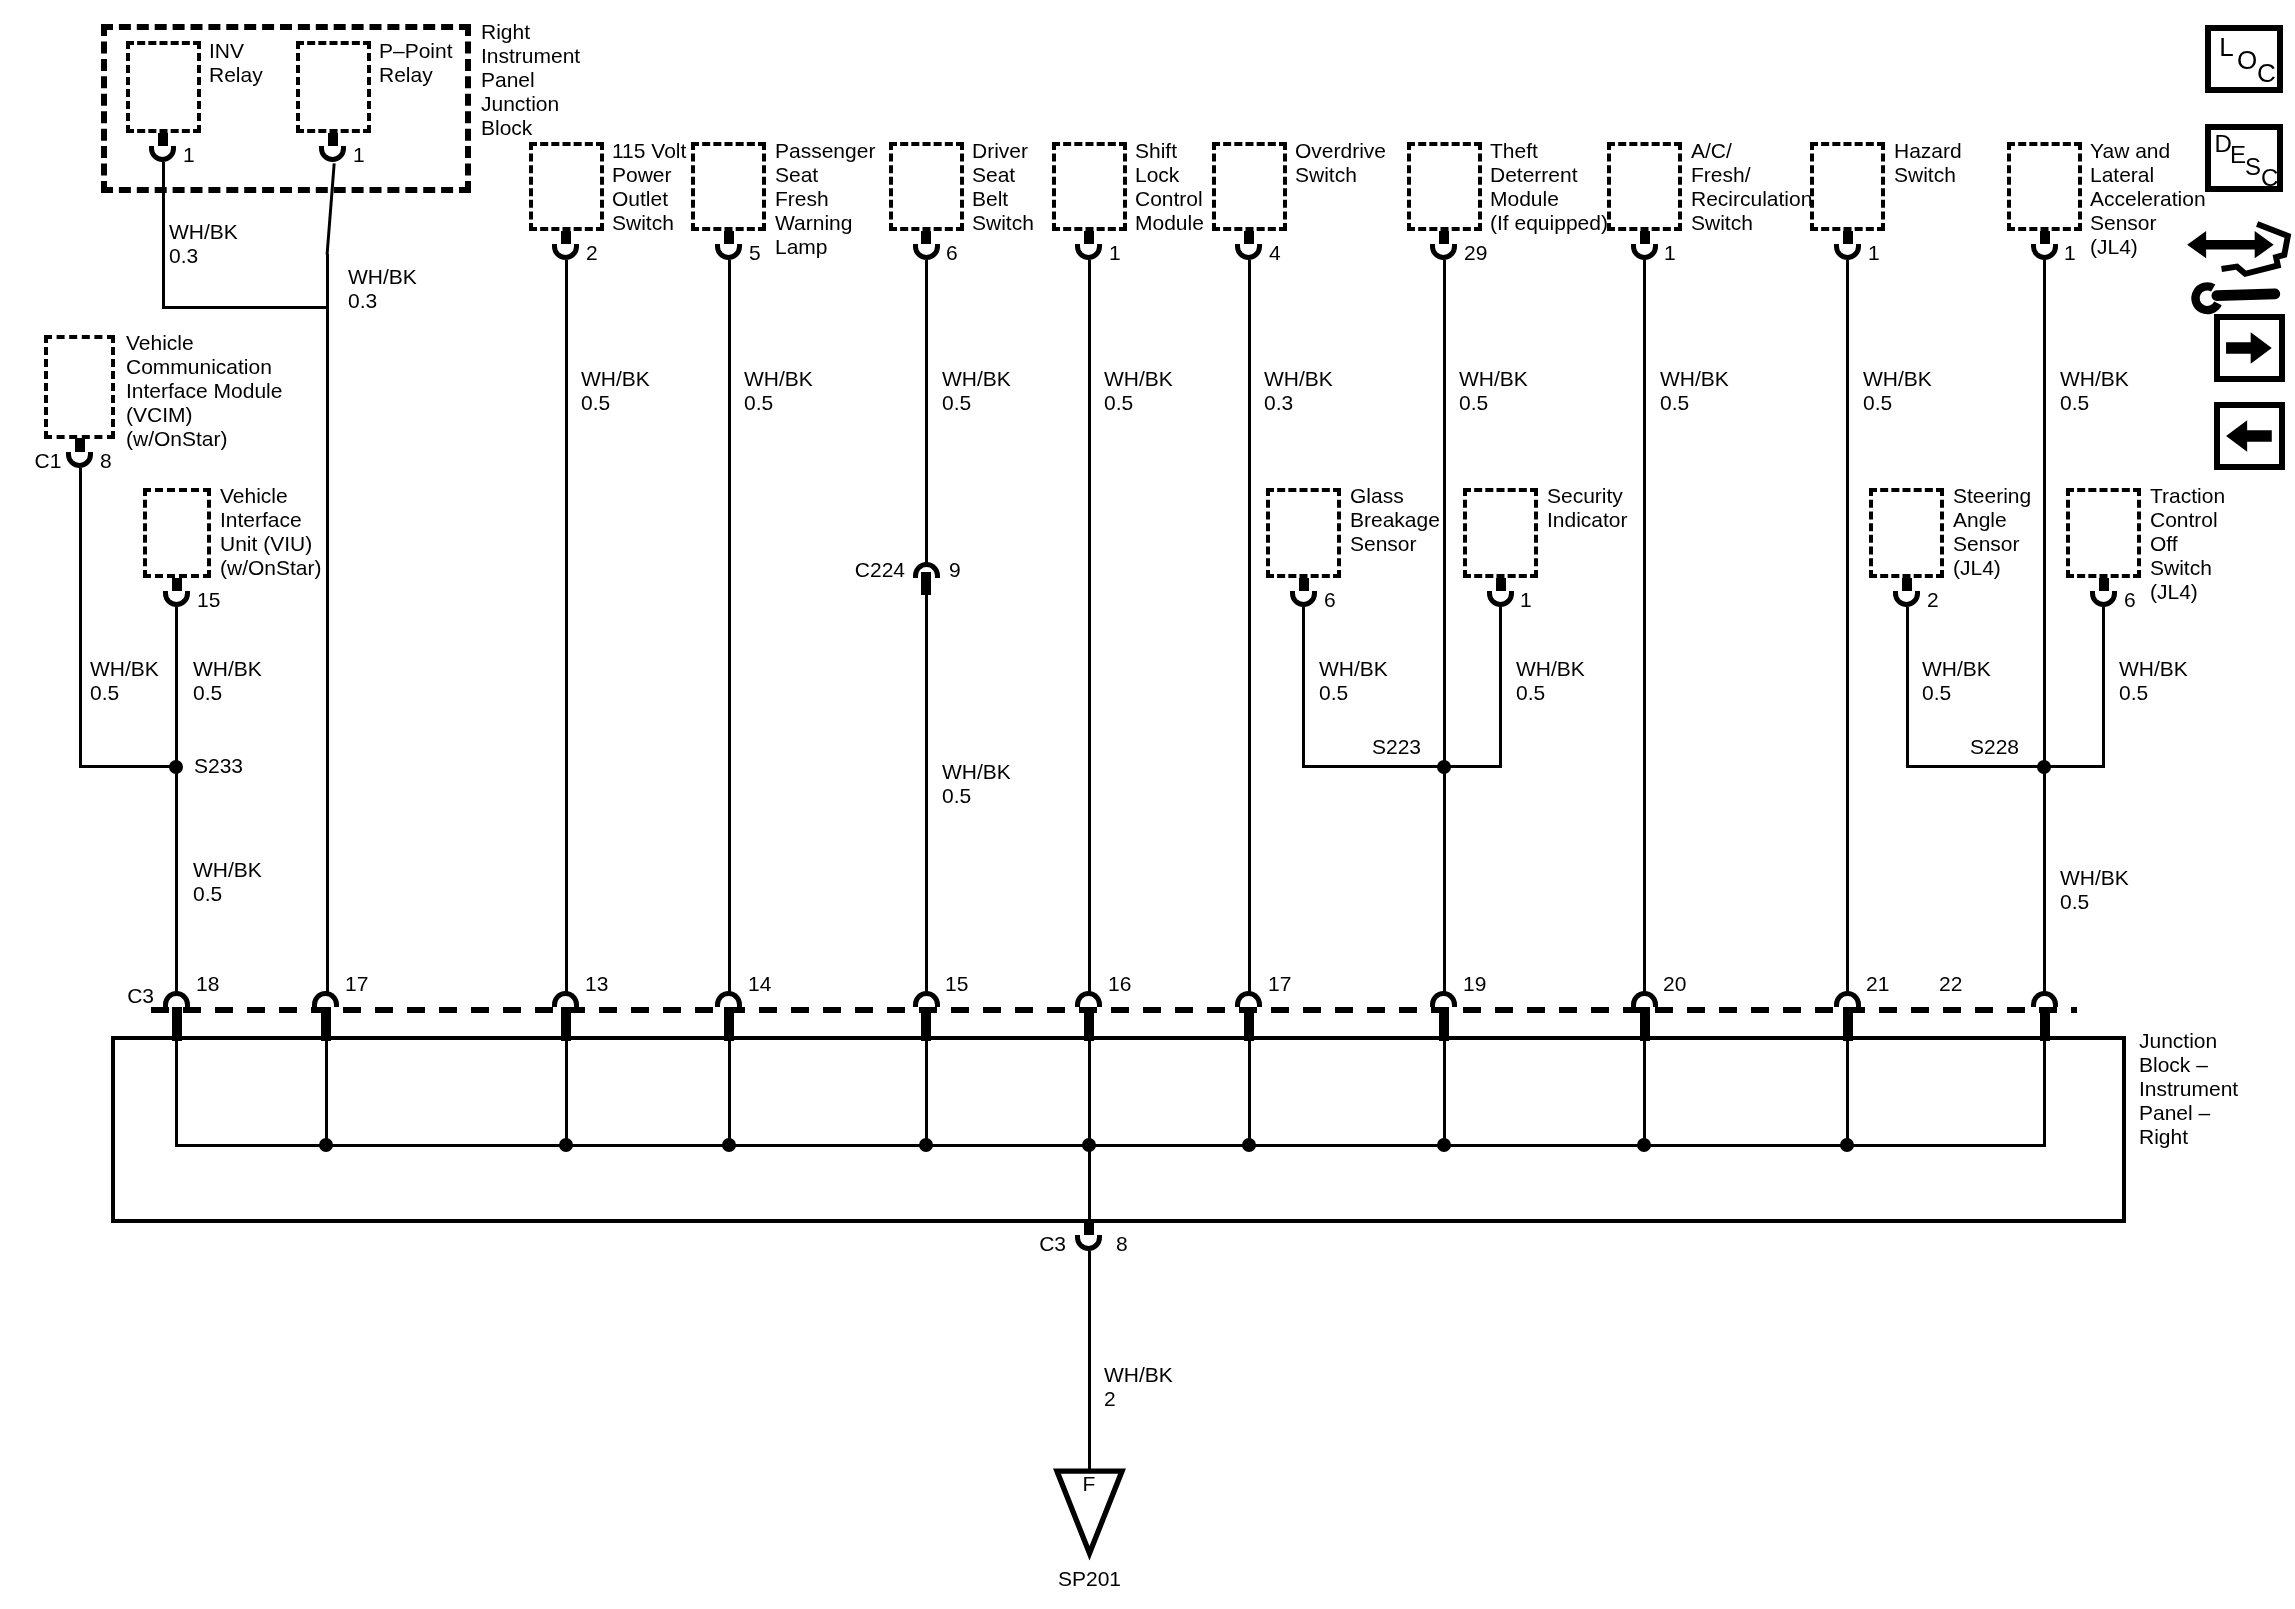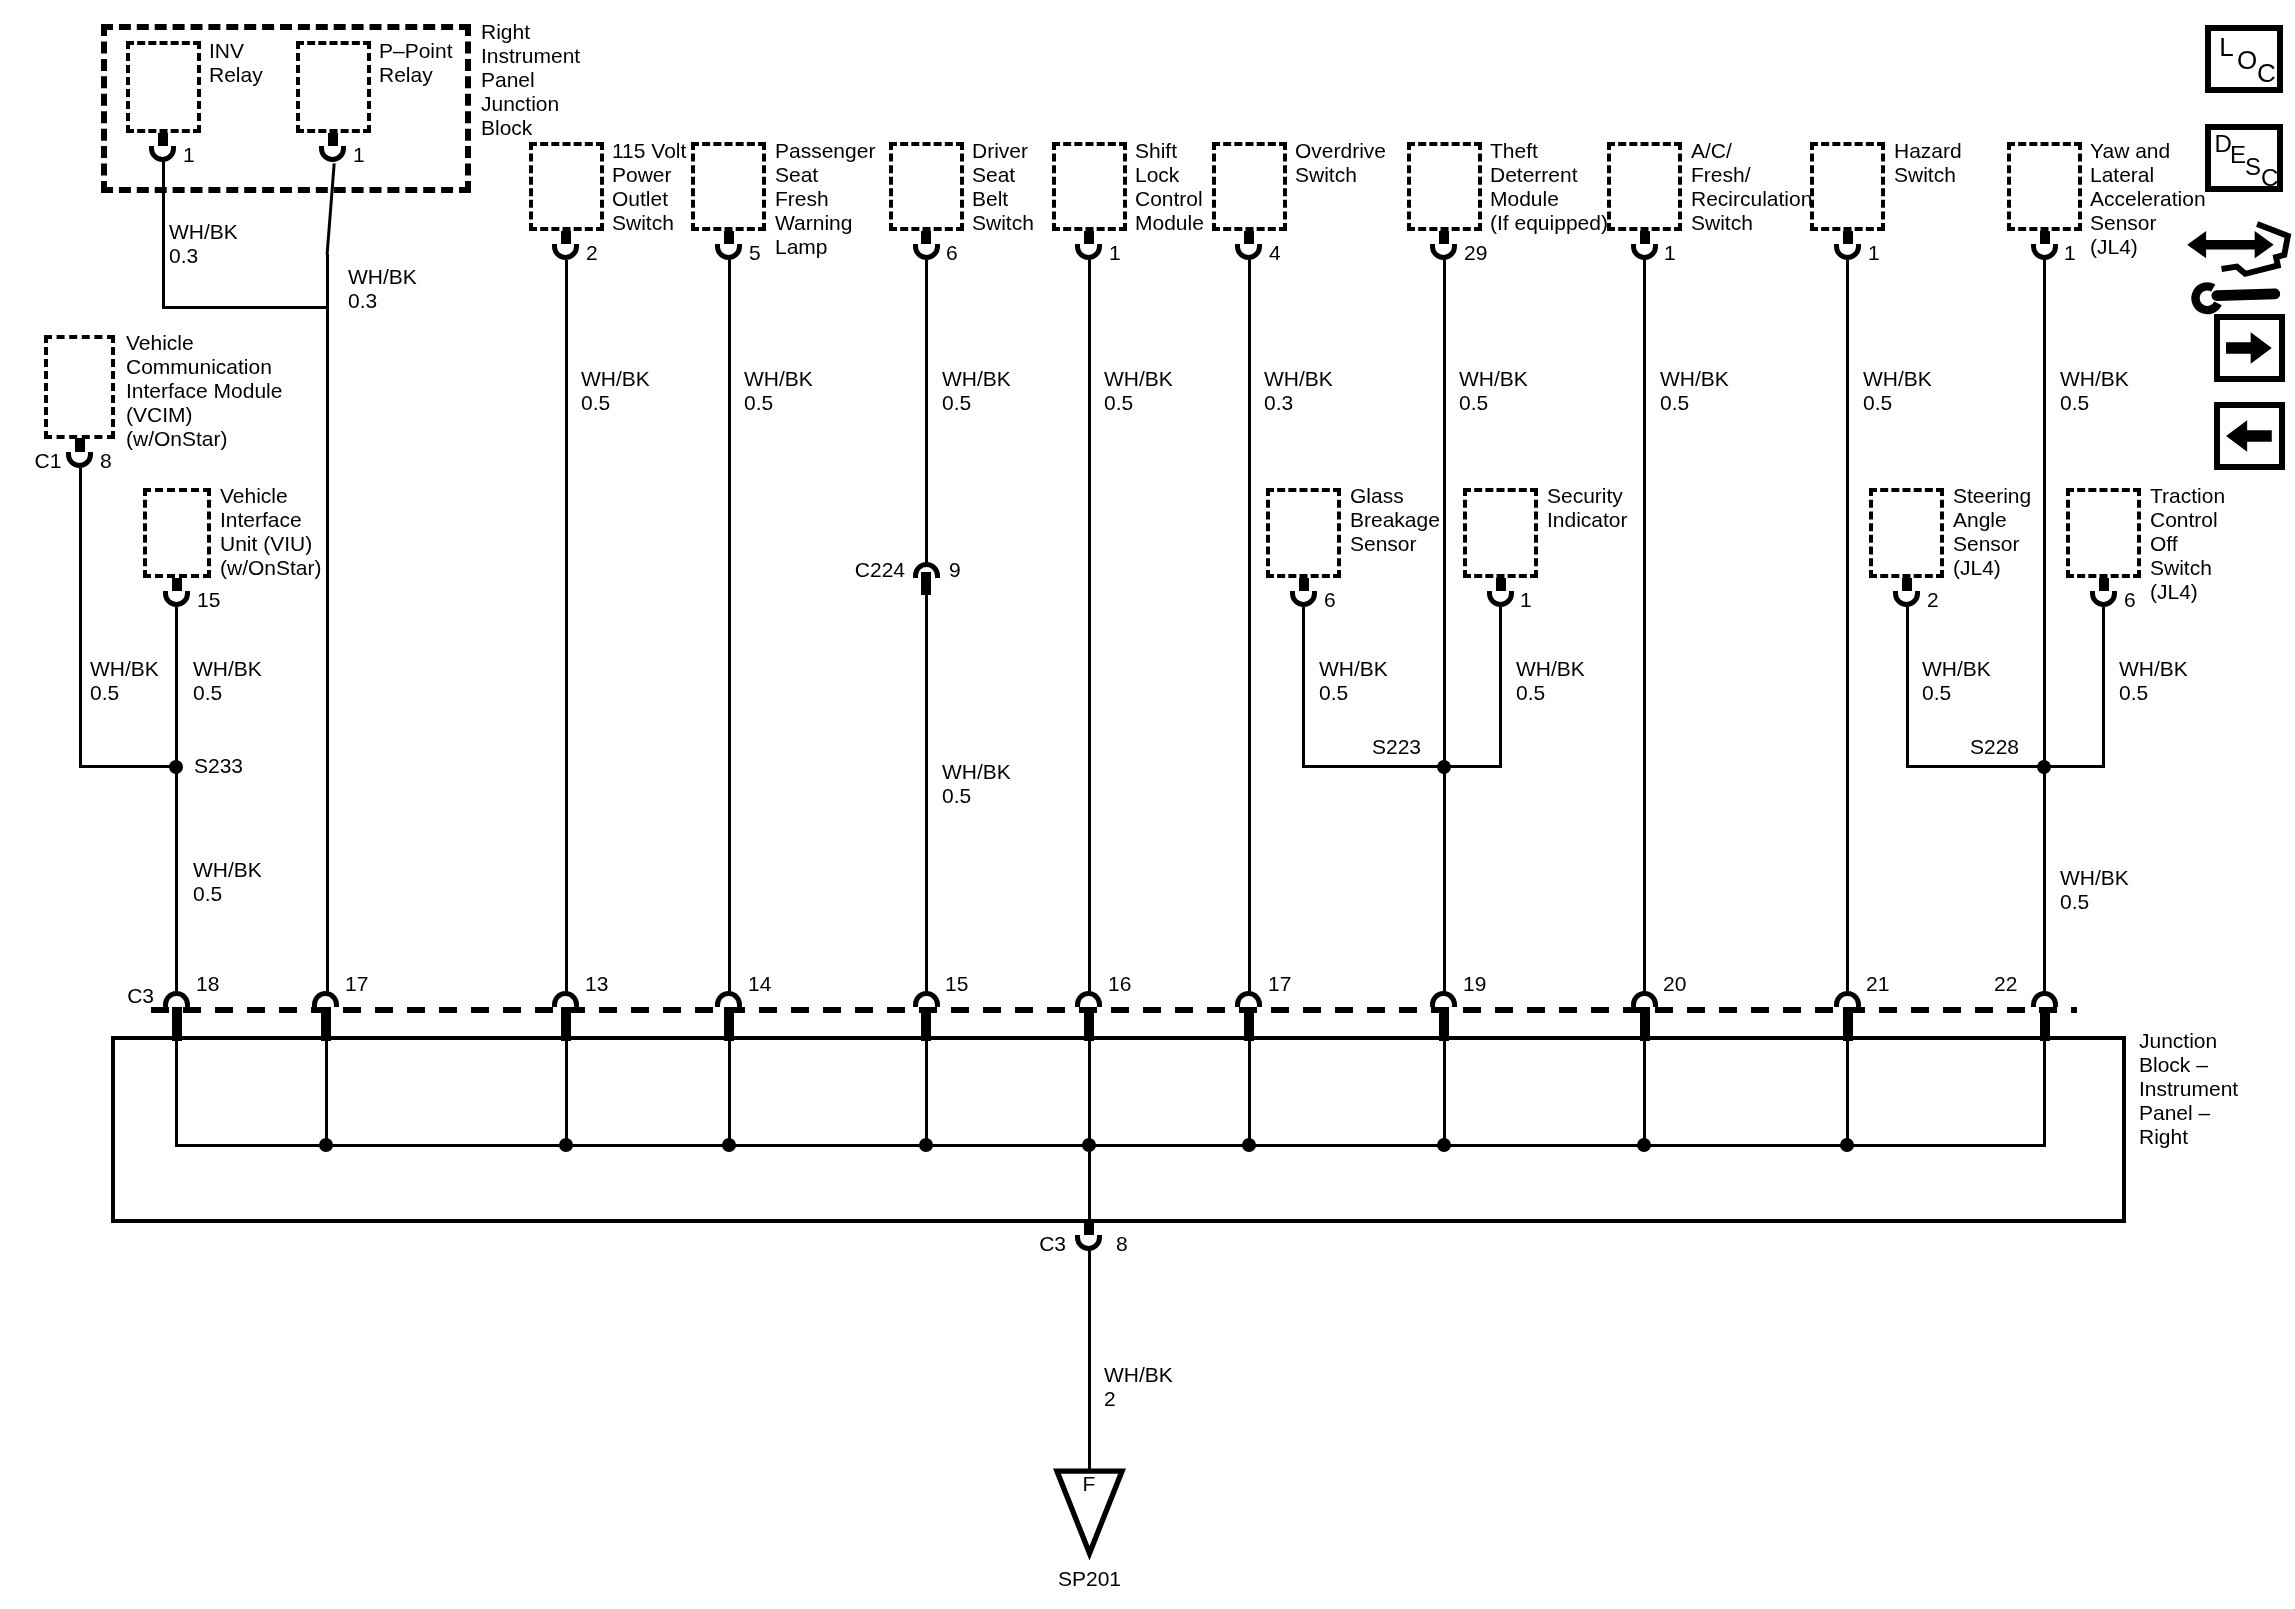--- a/index.html
+++ b/index.html
@@ -302,21 +302,21 @@
 
   <div class="cap" style="left:1631px;top:991px"></div>
   <div class="lbl" style="left:1663px;top:972px">20</div>
   <div class="stub" style="left:1640px;top:1007px;height:34px"></div>
 
   <div class="cap" style="left:1834px;top:991px"></div>
   <div class="lbl" style="left:1866px;top:972px">21</div>
   <div class="stub" style="left:1843px;top:1007px;height:34px"></div>
 
   <div class="cap" style="left:2031px;top:991px"></div>
-  <div class="lbl" style="left:1994px;top:972px">22</div>
+  <div class="lbl" style="left:1939px;top:972px">22</div>
   <div class="stub" style="left:2040px;top:1007px;height:34px"></div>
 
   <div class="jb" style="left:111px;top:1036px;width:2015px;height:187px"></div>
   <div class="lbl" style="left:2139px;top:1029px">Junction
 Block –
 Instrument
 Panel –
 Right</div>
 
   <div class="vw" style="left:175px;top:1040px;height:107px"></div>

